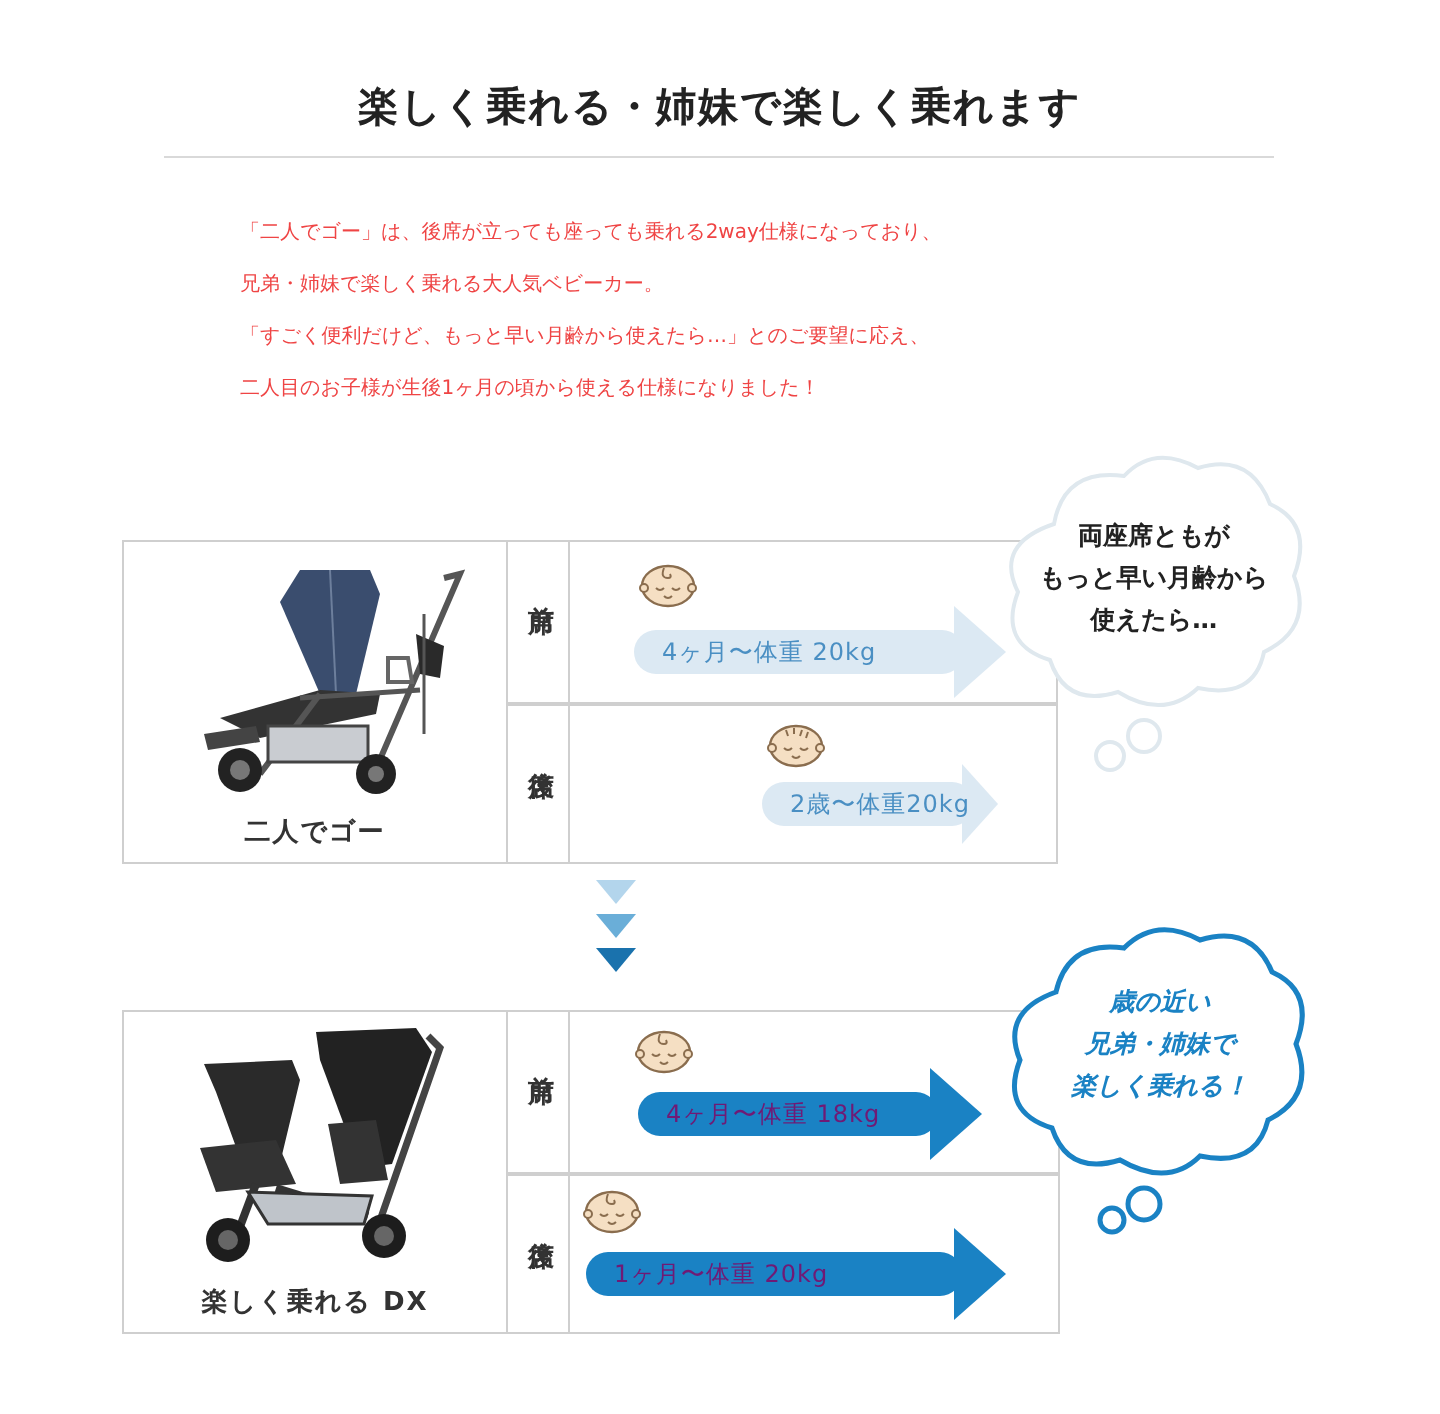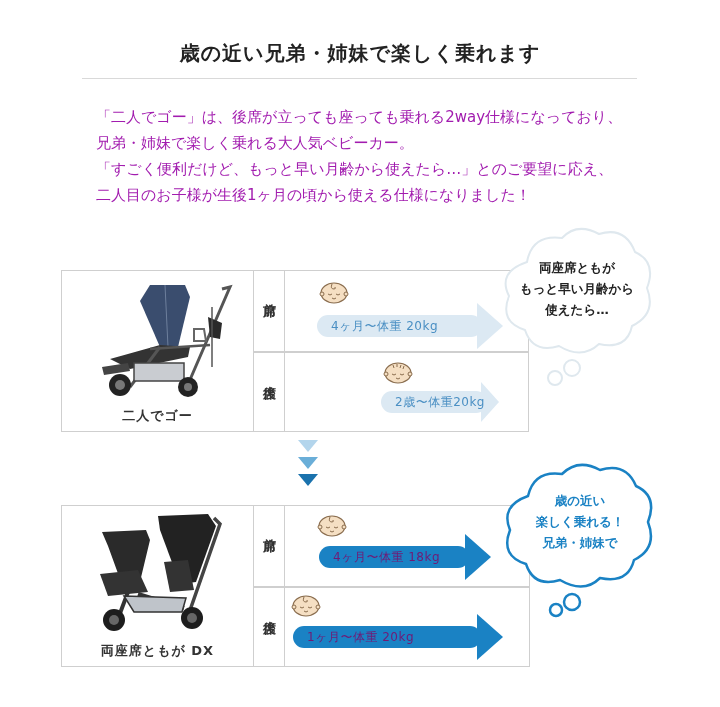--- a/index.html
+++ b/index.html
@@ -3,21 +3,21 @@
 <meta charset="utf-8">
 <style>
   * { box-sizing: border-box; margin: 0; padding: 0; }
   html, body { width: 720px; height: 707px; background: #ffffff; overflow: hidden; }
   body { position: relative; font-family: "DejaVu Sans", "Liberation Sans", sans-serif; color: #2a2a2a; }
 
   .title { position: absolute; left: 0; top: 40px; width: 720px; text-align: center;
            font-size: 20px; font-weight: bold; letter-spacing: 1px; color: #222; }
   .title-rule { position: absolute; left: 82px; top: 78px; width: 555px; height: 1px; background: #d9d9d9; }
 
-  .intro { position: absolute; left: 96px; top: 104px; width: 540px; font-size: 15px; line-height: 26px; color: #a21caf; }
+  .intro { position: absolute; left: 120px; top: 104px; width: 540px; font-size: 10px; line-height: 26px; color: #ef4444; }
   .intro p { white-space: nowrap; }
 
   .tbl { position: absolute; border: 1.5px solid #cfcfcf; background: #fff; }
   .tbl .prod { position: absolute; left: 0; top: 0; bottom: 0; width: 192px; border-right: 1.5px solid #cfcfcf; }
   .tbl .seats { position: absolute; left: 192px; top: 0; bottom: 0; width: 31px; border-right: 1.5px solid #cfcfcf; }
   .tbl .rows { position: absolute; left: 223px; right: 0; top: 0; bottom: 0; }
   .tbl .seat-label { position: absolute; left: 0; width: 31px; text-align: center; font-size: 13px; font-weight: bold; line-height: 17px; color: #333; }
   .tbl .row-div { position: absolute; left: 0; right: 0; height: 1.5px; background: #cfcfcf; }
   .tbl .seats .row-div { left: 0; right: 0; }
   .prod-name { position: absolute; left: 0; right: 0; text-align: center; font-size: 13px; font-weight: bold; color: #333; letter-spacing: 1px; }
@@ -37,21 +37,21 @@
 
   .bubble { position: absolute; }
   .bubble .text { position: absolute; left: 0; right: 0; text-align: center; font-size: 12.5px; font-weight: bold; line-height: 21px; }
 
   .down-arrows { position: absolute; left: 296px; top: 440px; width: 24px; }
   .tri { width: 0; height: 0; border-left: 10px solid transparent; border-right: 10px solid transparent; border-top: 12px solid; margin: 0 auto 5px auto; }
 </style>
 </head>
 <body>
 
-<div class="title">歳の近い兄弟・姉妹で楽しく乗れます</div>
+<div class="title">楽しく乗れる・姉妹で楽しく乗れます</div>
 <div class="title-rule"></div>
 
 <div class="intro">
   <p>「二人でゴー」は、後席が立っても座っても乗れる2way仕様になっており、</p>
   <p>兄弟・姉妹で楽しく乗れる大人気ベビーカー。</p>
   <p>「すごく便利だけど、もっと早い月齢から使えたら…」とのご要望に応え、</p>
   <p>二人目のお子様が生後1ヶ月の頃から使える仕様になりました！</p>
 </div>
 
 <div class="tbl" style="left:61px; top:270px; width:468px; height:162px;">
@@ -154,21 +154,21 @@
       <path d="M50 82 L96 96" stroke="#333" stroke-width="4"></path>
       <path d="M40 80 L28 112" stroke="#333" stroke-width="4"></path>
 
       <path d="M36 84 L98 86 L94 100 L46 100 Z" fill="#bfc4ca" stroke="#333" stroke-width="1.5"></path>
 
       <circle cx="26" cy="108" r="11" fill="#1d1d1d"></circle>
         <circle cx="26" cy="108" r="5" fill="#666"></circle>
       <circle cx="104" cy="106" r="11" fill="#1d1d1d"></circle>
         <circle cx="104" cy="106" r="5" fill="#666"></circle>
     </svg>
-    <div class="prod-name" style="top:136px;">両座席ともが DX</div>
+    <div class="prod-name" style="top:136px;">楽しく乗れる DX</div>
   </div>
 
   <div class="seats">
     <div class="seat-label" style="top:22px; writing-mode: vertical-rl; text-orientation: upright; left:7px; width:17px;">前席</div>
     <div class="row-div" style="top:80px;"></div>
     <div class="seat-label" style="top:104px; writing-mode: vertical-rl; text-orientation: upright; left:7px; width:17px;">後席</div>
   </div>
 
   <div class="rows">
     <div class="row-div" style="top:80px;"></div>
@@ -202,18 +202,18 @@
     </div>
   </div>
 </div>
 
 <div class="bubble" style="left:500px; top:458px; width:160px; height:170px;">
   <svg width="160" height="170" viewBox="0 0 160 170" style="position:absolute; left:0; top:0;">
     <path d="M28 38 Q34 12 62 16 Q78 0 100 12 Q126 4 136 28 Q158 38 148 64 Q158 90 134 102 Q128 126 100 120 Q84 136 60 122 Q34 130 26 106 Q0 98 10 72 Q0 48 28 38 Z" fill="#ffffff" stroke="#1a82c4" stroke-width="2.5"></path>
     <circle cx="56" cy="152" r="6" fill="#fff" stroke="#1a82c4" stroke-width="2.5"></circle>
     <circle cx="72" cy="144" r="8" fill="#fff" stroke="#1a82c4" stroke-width="2.5"></circle>
   </svg>
-  <div class="text" style="top:32px; color:#1a82c4;">
+  <div class="text" style="top:32px; color:#1a82c4;font-style:italic;">
     <div>歳の近い</div>
+    <div>兄弟・姉妹で</div>
     <div>楽しく乗れる！</div>
-    <div>兄弟・姉妹で</div>
   </div>
 </div>
 
 </body></html>

